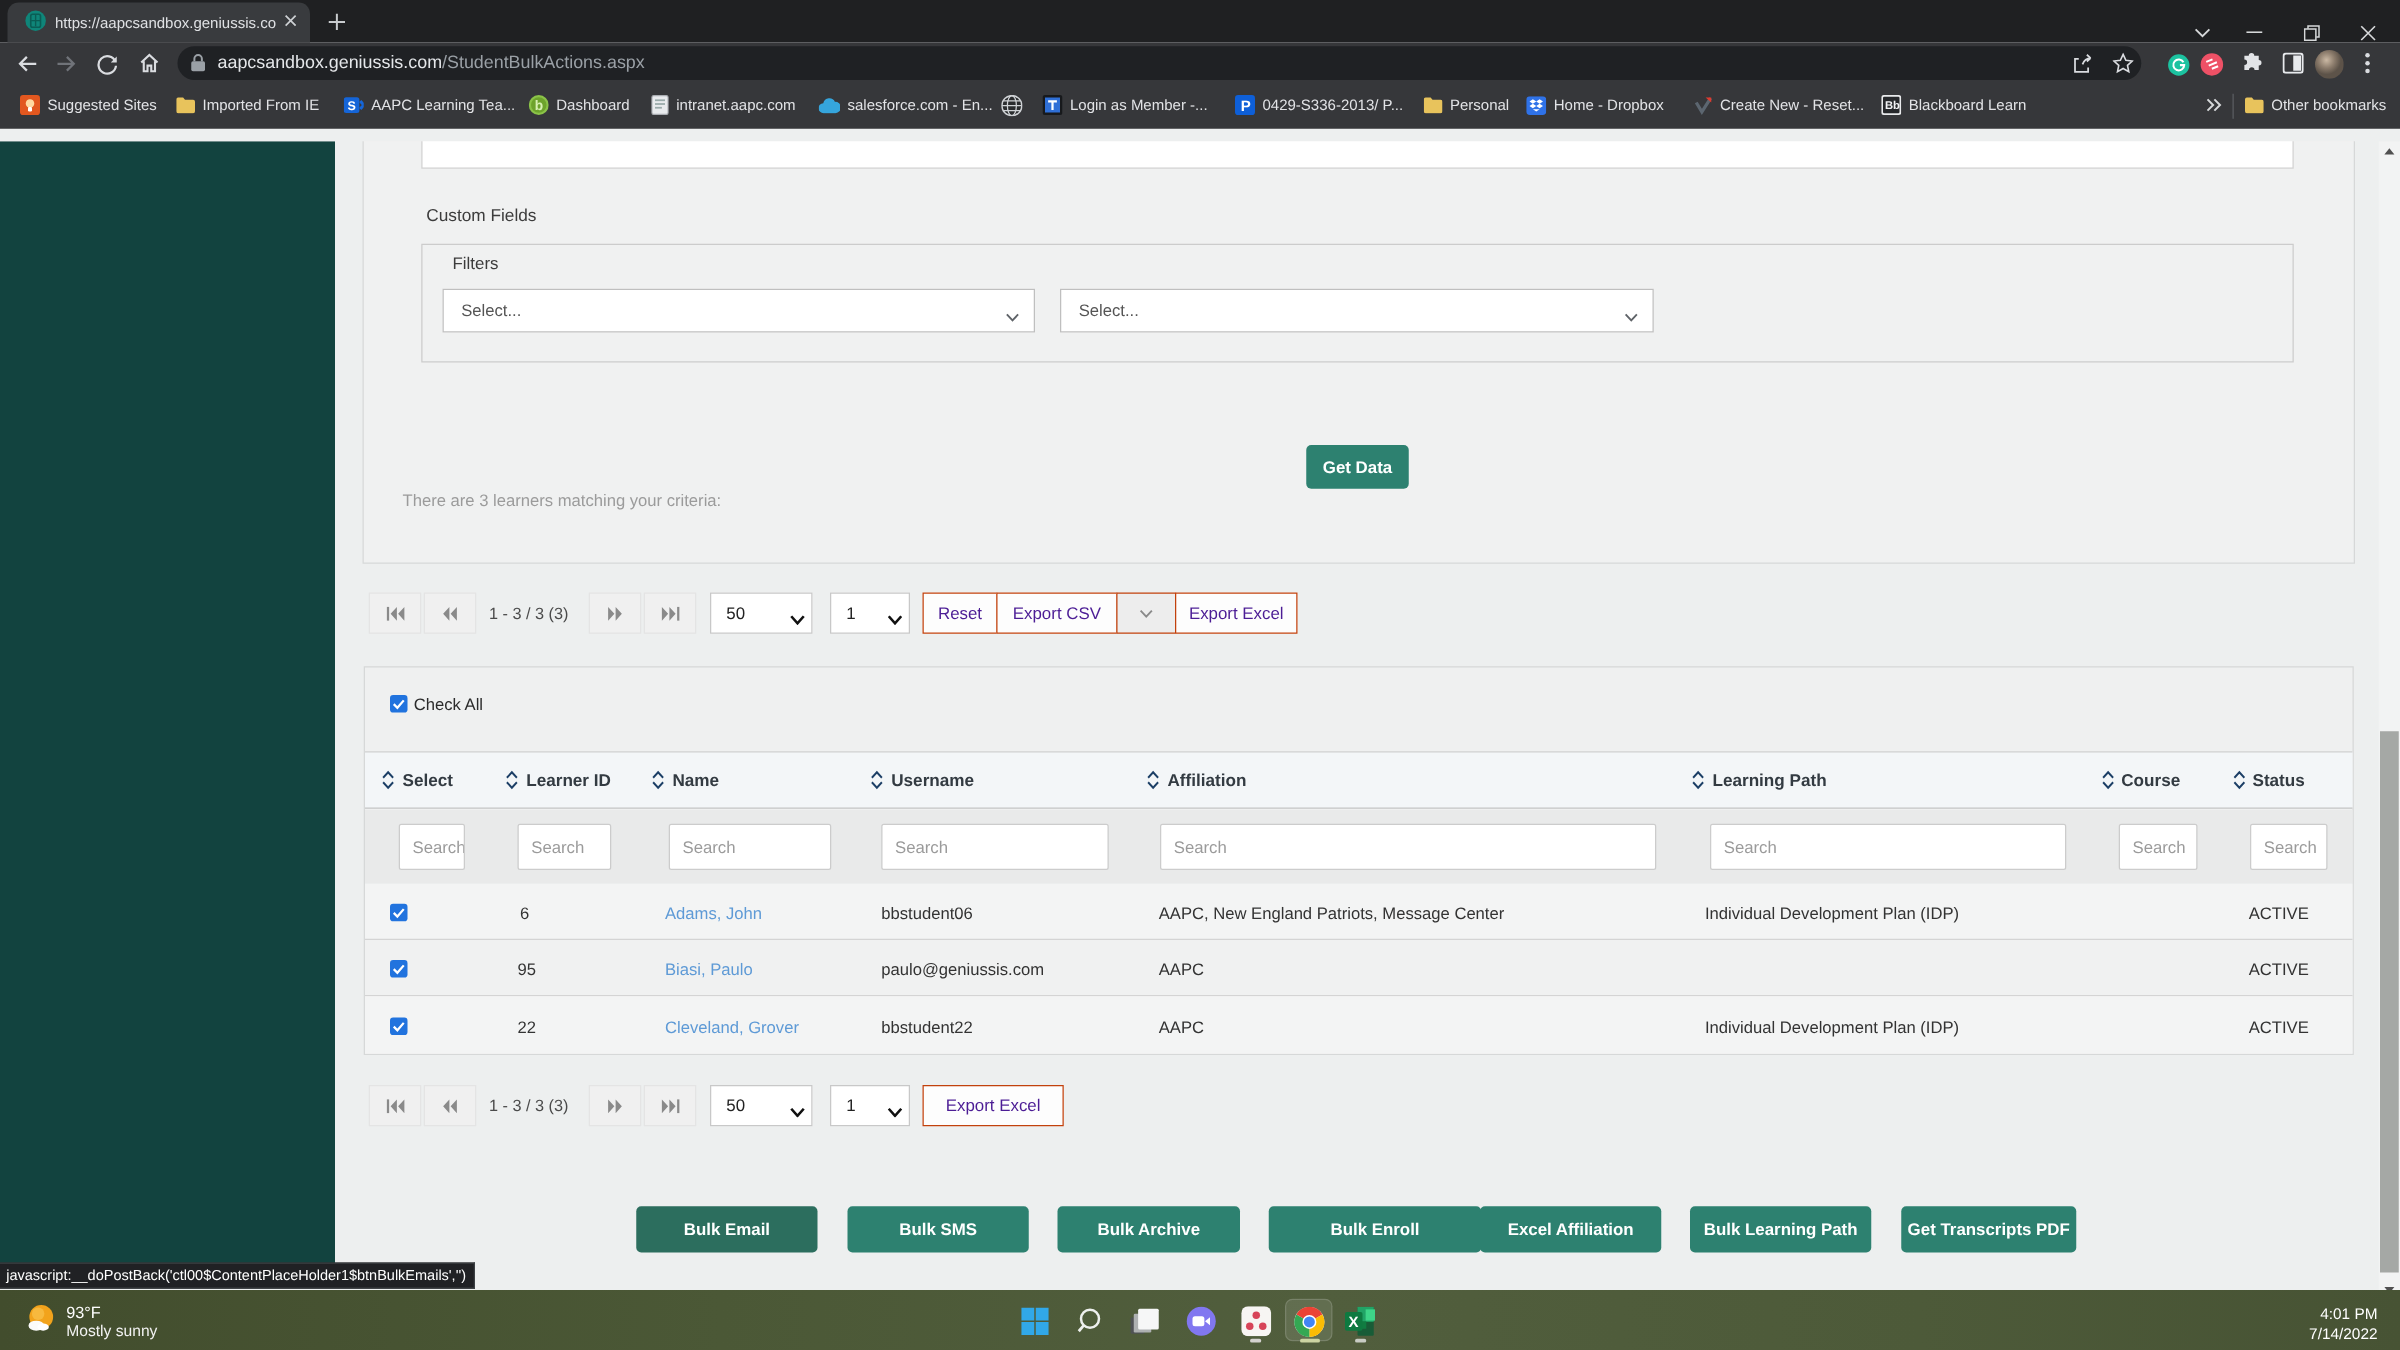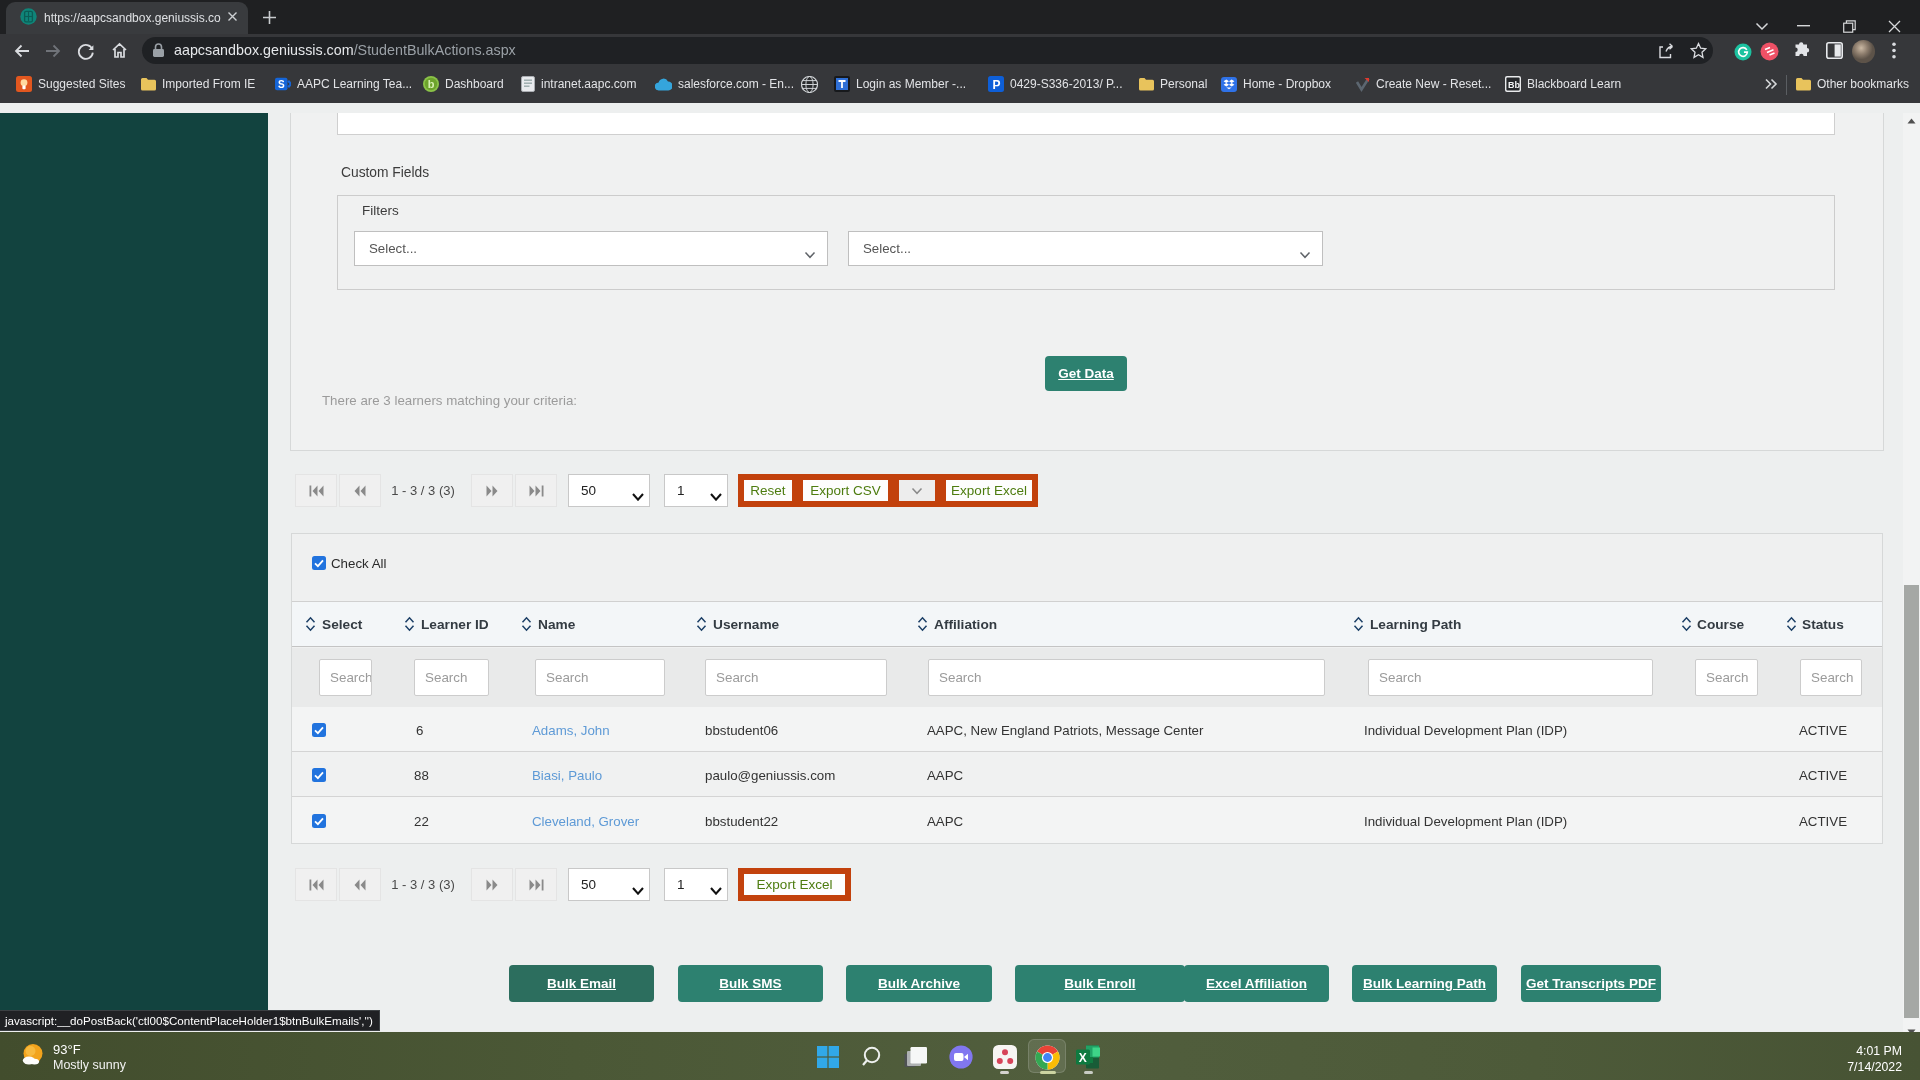--- a/index.html
+++ b/index.html
@@ -12,24 +12,24 @@
   #tab { left:6px; top:2px; width:242px; height:32px; background:#393b3e; border-radius:9px 9px 0 0; }
   #toolbar { left:0; top:34px; width:1920px; height:34px; background:#36373a; }
   #bookmarks { left:0; top:68px; width:1920px; height:35px; background:#36373a; font-size:12px; color:#e2e3e6; }
   #omnibox { left:142px; top:37px; width:1571px; height:27px; background:#1f2124; border-radius:14px; }
   .bm { position:absolute; top:70px; height:28px; display:flex; align-items:center; gap:6px; white-space:nowrap; color:#e2e3e6; font-size:12px; }
   
   #webpage { left:0; top:103px; width:1920px; height:929px; background:#edefef; overflow:hidden;margin-top:10px; }
   #sidebar { left:0; top:0; width:268px; height:906px; background:#12433f; }
   .panel { border:1px solid #d6d8d8; background:#f0f1f1; }
   .whitebox { background:#fff; border:1px solid #cfcfcf; }
-  .btn { background:#fdfdfd; border:6px solid #c2410c; color:#4d7c0f; font-size:13.5px; display:flex; align-items:center; justify-content:center; }
+  .btn { background:#fdfdfd; border:1px solid #c2410c; color:#4c1d95; font-size:13.5px; display:flex; align-items:center; justify-content:center; }
   .pgbtn { background:#f0f0f0; border:1px solid #e4e4e4; display:flex; align-items:center; justify-content:center; }
   .sel { background:#fff; border:1px solid #c8c8c8; font-size:13.5px; color:#222; display:flex; align-items:center; }
-  .teal { background:#2d8170; color:#fff; border-radius:4px; display:flex; align-items:center; justify-content:center; font-size:13.5px; font-weight:bold;text-decoration:underline; }
+  .teal { background:#2d8170; color:#fff; border-radius:4px; display:flex; align-items:center; justify-content:center; font-size:13.5px; font-weight:bold; }
   .srch { background:#fff; border:1px solid #ccc; font-size:13.4px; color:#9b9b9b; display:flex; align-items:center; padding-left:10px; overflow:hidden; border-radius:2px; }
   .cb { width:14px; height:14px; background:#2173de; border-radius:2.5px; }
   .hdr { font-size:13.7px; font-weight:bold; color:#333b42; }
   .cell { font-size:13.3px; color:#333; }
   .link { color:#5e9ad6; }
   
   #taskbar { left:0; top:1032px; width:1920px; height:48px; background:linear-gradient(90deg,#424d2d 0%,#4b5836 30%,#515e3d 55%,#4d5a39 80%,#475334 100%); color:#fff; }
 </style>
 </head>
 <body>
@@ -349,21 +349,21 @@
         </svg></div>
     <div class="abs cell" style="left:416px;top:610px">6</div>
     <div class="abs cell link" style="left:532px;top:610px">Adams, John</div>
     <div class="abs cell" style="left:705px;top:610px">bbstudent06</div>
     <div class="abs cell" style="left:927px;top:610px">AAPC, New England Patriots, Message Center</div>
     <div class="abs cell" style="left:1364px;top:610px">Individual Development Plan (IDP)</div>
     <div class="abs cell" style="left:1799px;top:610px">ACTIVE</div>
     <div class="abs cb" style="left:312px;top:655px"><svg width="14" height="14" viewBox="0 0 14 14">
           <path d="M3 7.3 L5.9 10.2 L11 4.3" stroke="#fff" stroke-width="1.8" fill="none"></path>
         </svg></div>
-    <div class="abs cell" style="left:414px;top:655px">88</div>
+    <div class="abs cell" style="left:414px;top:655px">95</div>
     <div class="abs cell link" style="left:532px;top:655px">Biasi, Paulo</div>
     <div class="abs cell" style="left:705px;top:655px">paulo@geniussis.com</div>
     <div class="abs cell" style="left:927px;top:655px">AAPC</div>
     <div class="abs cell" style="left:1799px;top:655px">ACTIVE</div>
     <div class="abs cb" style="left:312px;top:701px"><svg width="14" height="14" viewBox="0 0 14 14">
           <path d="M3 7.3 L5.9 10.2 L11 4.3" stroke="#fff" stroke-width="1.8" fill="none"></path>
         </svg></div>
     <div class="abs cell" style="left:414px;top:701px">22</div>
     <div class="abs cell link" style="left:532px;top:701px">Cleveland, Grover</div>
     <div class="abs cell" style="left:705px;top:701px">bbstudent22</div>

